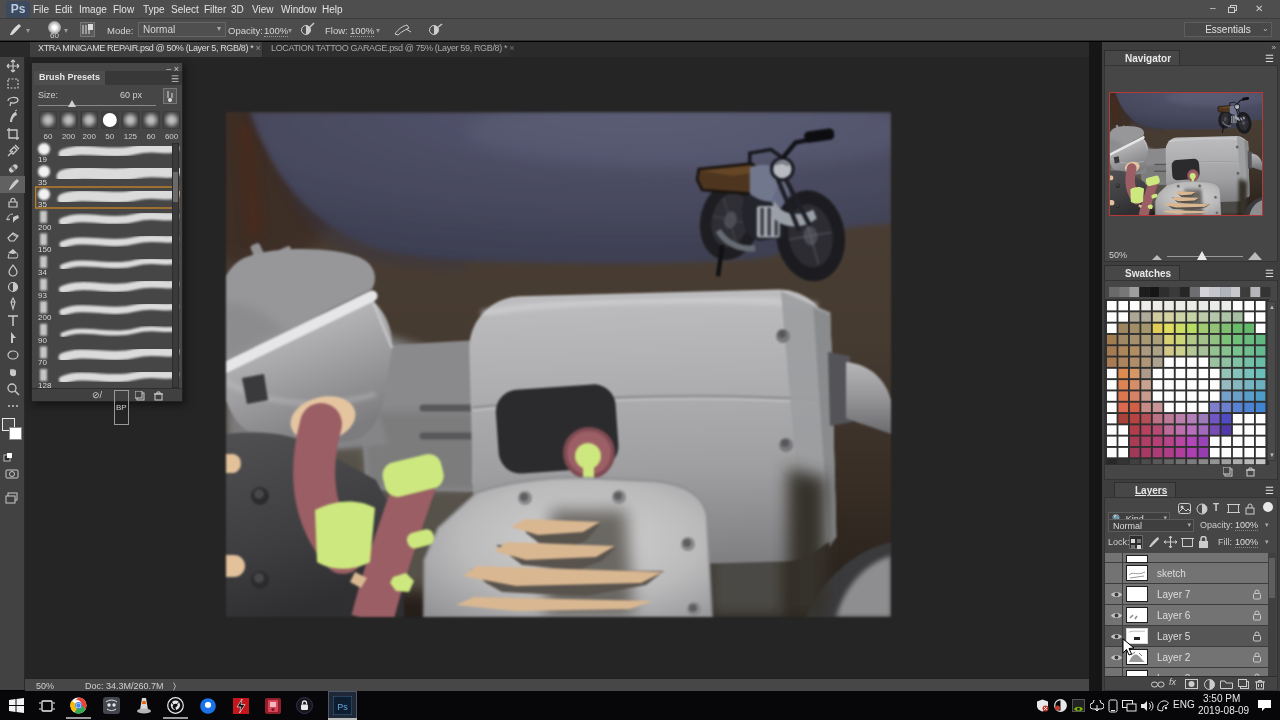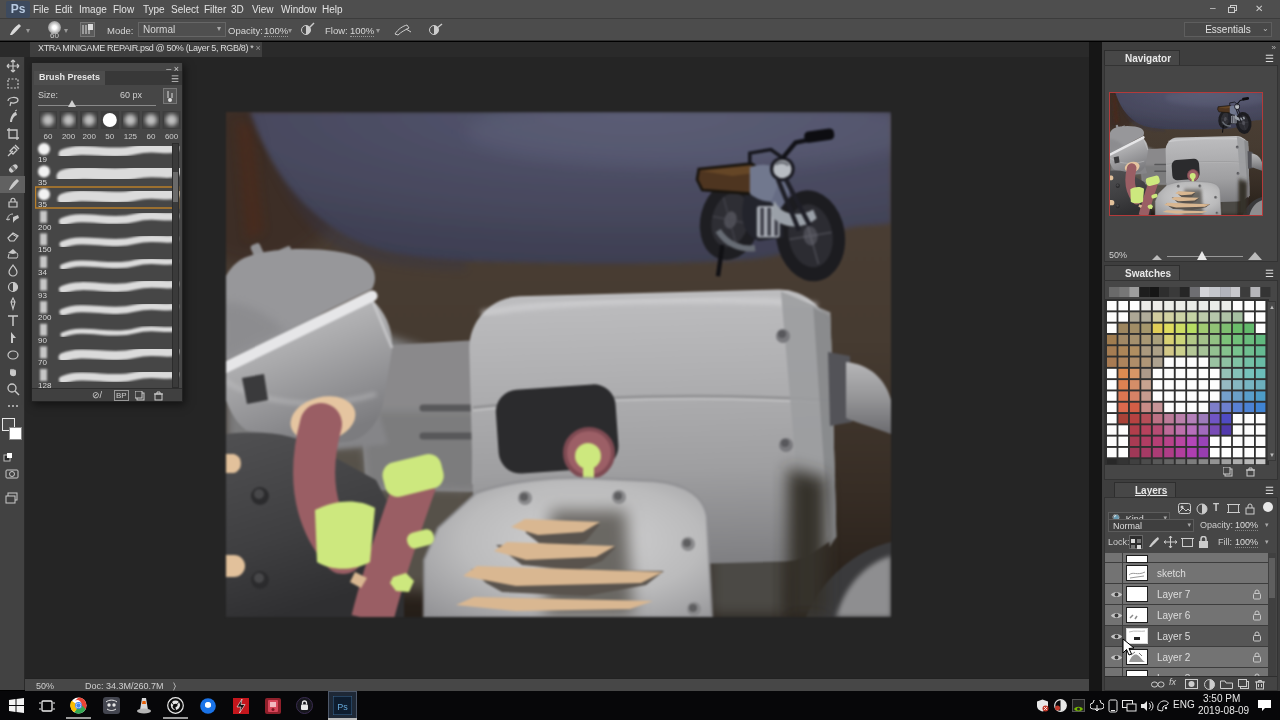--- a/index.html
+++ b/index.html
@@ -268,20 +268,21 @@
   <svg width="16" height="15" style="position:absolute;left:427px;top:3px">
         <circle cx="7" cy="8" r="4.5" fill="none" stroke="#ccc"></circle>
         <path d="M7,3.5 A4.5,4.5 0 0 1 7,12.5 Z" fill="#ccc"></path>
         <path d="M10,6 L15,2" stroke="#ccc" stroke-width="1.5"></path>
       </svg>
   <div style="position:absolute;left:1184px;top:3px;width:88px;height:15px;background:#484848;border:1px solid #5e5e5e;font-size:10px;color:#e0e0e0;text-align:center;padding-top:1px;">Essentials</div><span style="position:absolute;left:1262px;top:5px;font-size:8px;color:#bbb">⌄</span>
 </circle></div>
 
 <div class="abs tabbar">
   <div class="tab" style="left:30px;width:232px;background:#3f3f3f;color:#dcdcdc;">XTRA MINIGAME REPAIR.psd @ 50% (Layer 5, RGB/8) * <span style="color:#999">×</span></div>
+  <div class="tab" style="left:263px;width:247px;background:#2e2e2e;color:#a8a8a8;">LOCATION TATTOO GARAGE.psd @ 75% (Layer 59, RGB/8) * <span style="color:#777">×</span></div>
 </div>
 
 <div class="abs toolbar">
     <div class="tl" style="">
       <svg width="16" height="16" viewBox="0 0 16 16">
         <path d="M8,2 L8,14 M2,8 L14,8 M8,2 L6,4 M8,2 L10,4 M8,14 L6,12 M8,14 L10,12 M2,8 L4,6 M2,8 L4,10 M14,8 L12,6 M14,8 L12,10" stroke="#c9c9c9" stroke-width="1.2" fill="none"></path>
       </svg>
     </div>
     <div class="tl" style="">
       <svg width="16" height="16" viewBox="0 0 16 16">
@@ -515,21 +516,21 @@
       <rect x="5" y="228.0" width="7" height="12" fill="#ddd" filter="url(#bps)" opacity="0.85"></rect>
       <path d="M28,239.0 C50,230.0 75,242.0 100,235.0 C118,230.0 130,236.0 140,233.0" stroke="#e8e8e8" stroke-width="8" fill="none" stroke-linecap="round" filter="url(#bps)" opacity="0.92"></path>
       <text x="3" y="247.0" font-size="8" fill="#d8d8d8">128</text>
       <rect x="0.5" y="46" width="143" height="21" fill="none" stroke="#b97f2a" stroke-width="1.5"></rect>
     </svg>
   <div style="position:absolute;right:3px;top:80px;width:7px;height:245px;background:#3a3a3a;border:1px solid #2c2c2c;">
     <div style="position:absolute;left:0;top:28px;width:5px;height:30px;background:#6a6a6a;"></div>
   </div>
   <div style="position:absolute;left:0;bottom:0;width:100%;height:13px;background:#404040;border-top:1px solid #2e2e2e;">
     <span style="position:absolute;left:60px;top:1px;color:#ccc;font-size:9px">⊘/</span>
-    <span style="position:absolute;left:82px;top:1px;color:#ccc;font-size:8px;border:1px solid #999;padding:0 1px">BP</span>
+    <span style="position:absolute;left:82px;top:1px;color:#ccc;font-size:8px;border:1px solid #999;padding:12px 1px">BP</span>
     <svg width="10" height="10" style="position:absolute;left:103px;top:2px">
         <rect x="2" y="2" width="7" height="7" fill="none" stroke="#ccc"></rect>
         <rect x="0" y="0" width="7" height="7" fill="#404040" stroke="#ccc"></rect>
       </svg>
     <svg width="9" height="10" style="position:absolute;left:122px;top:2px">
         <rect x="1" y="3" width="7" height="6" fill="none" stroke="#ccc"></rect>
         <path d="M0,3 L9,3 M3,3 L3,1 L6,1 L6,3" stroke="#ccc" fill="none"></path>
       </svg>
   </div>
 </div>

